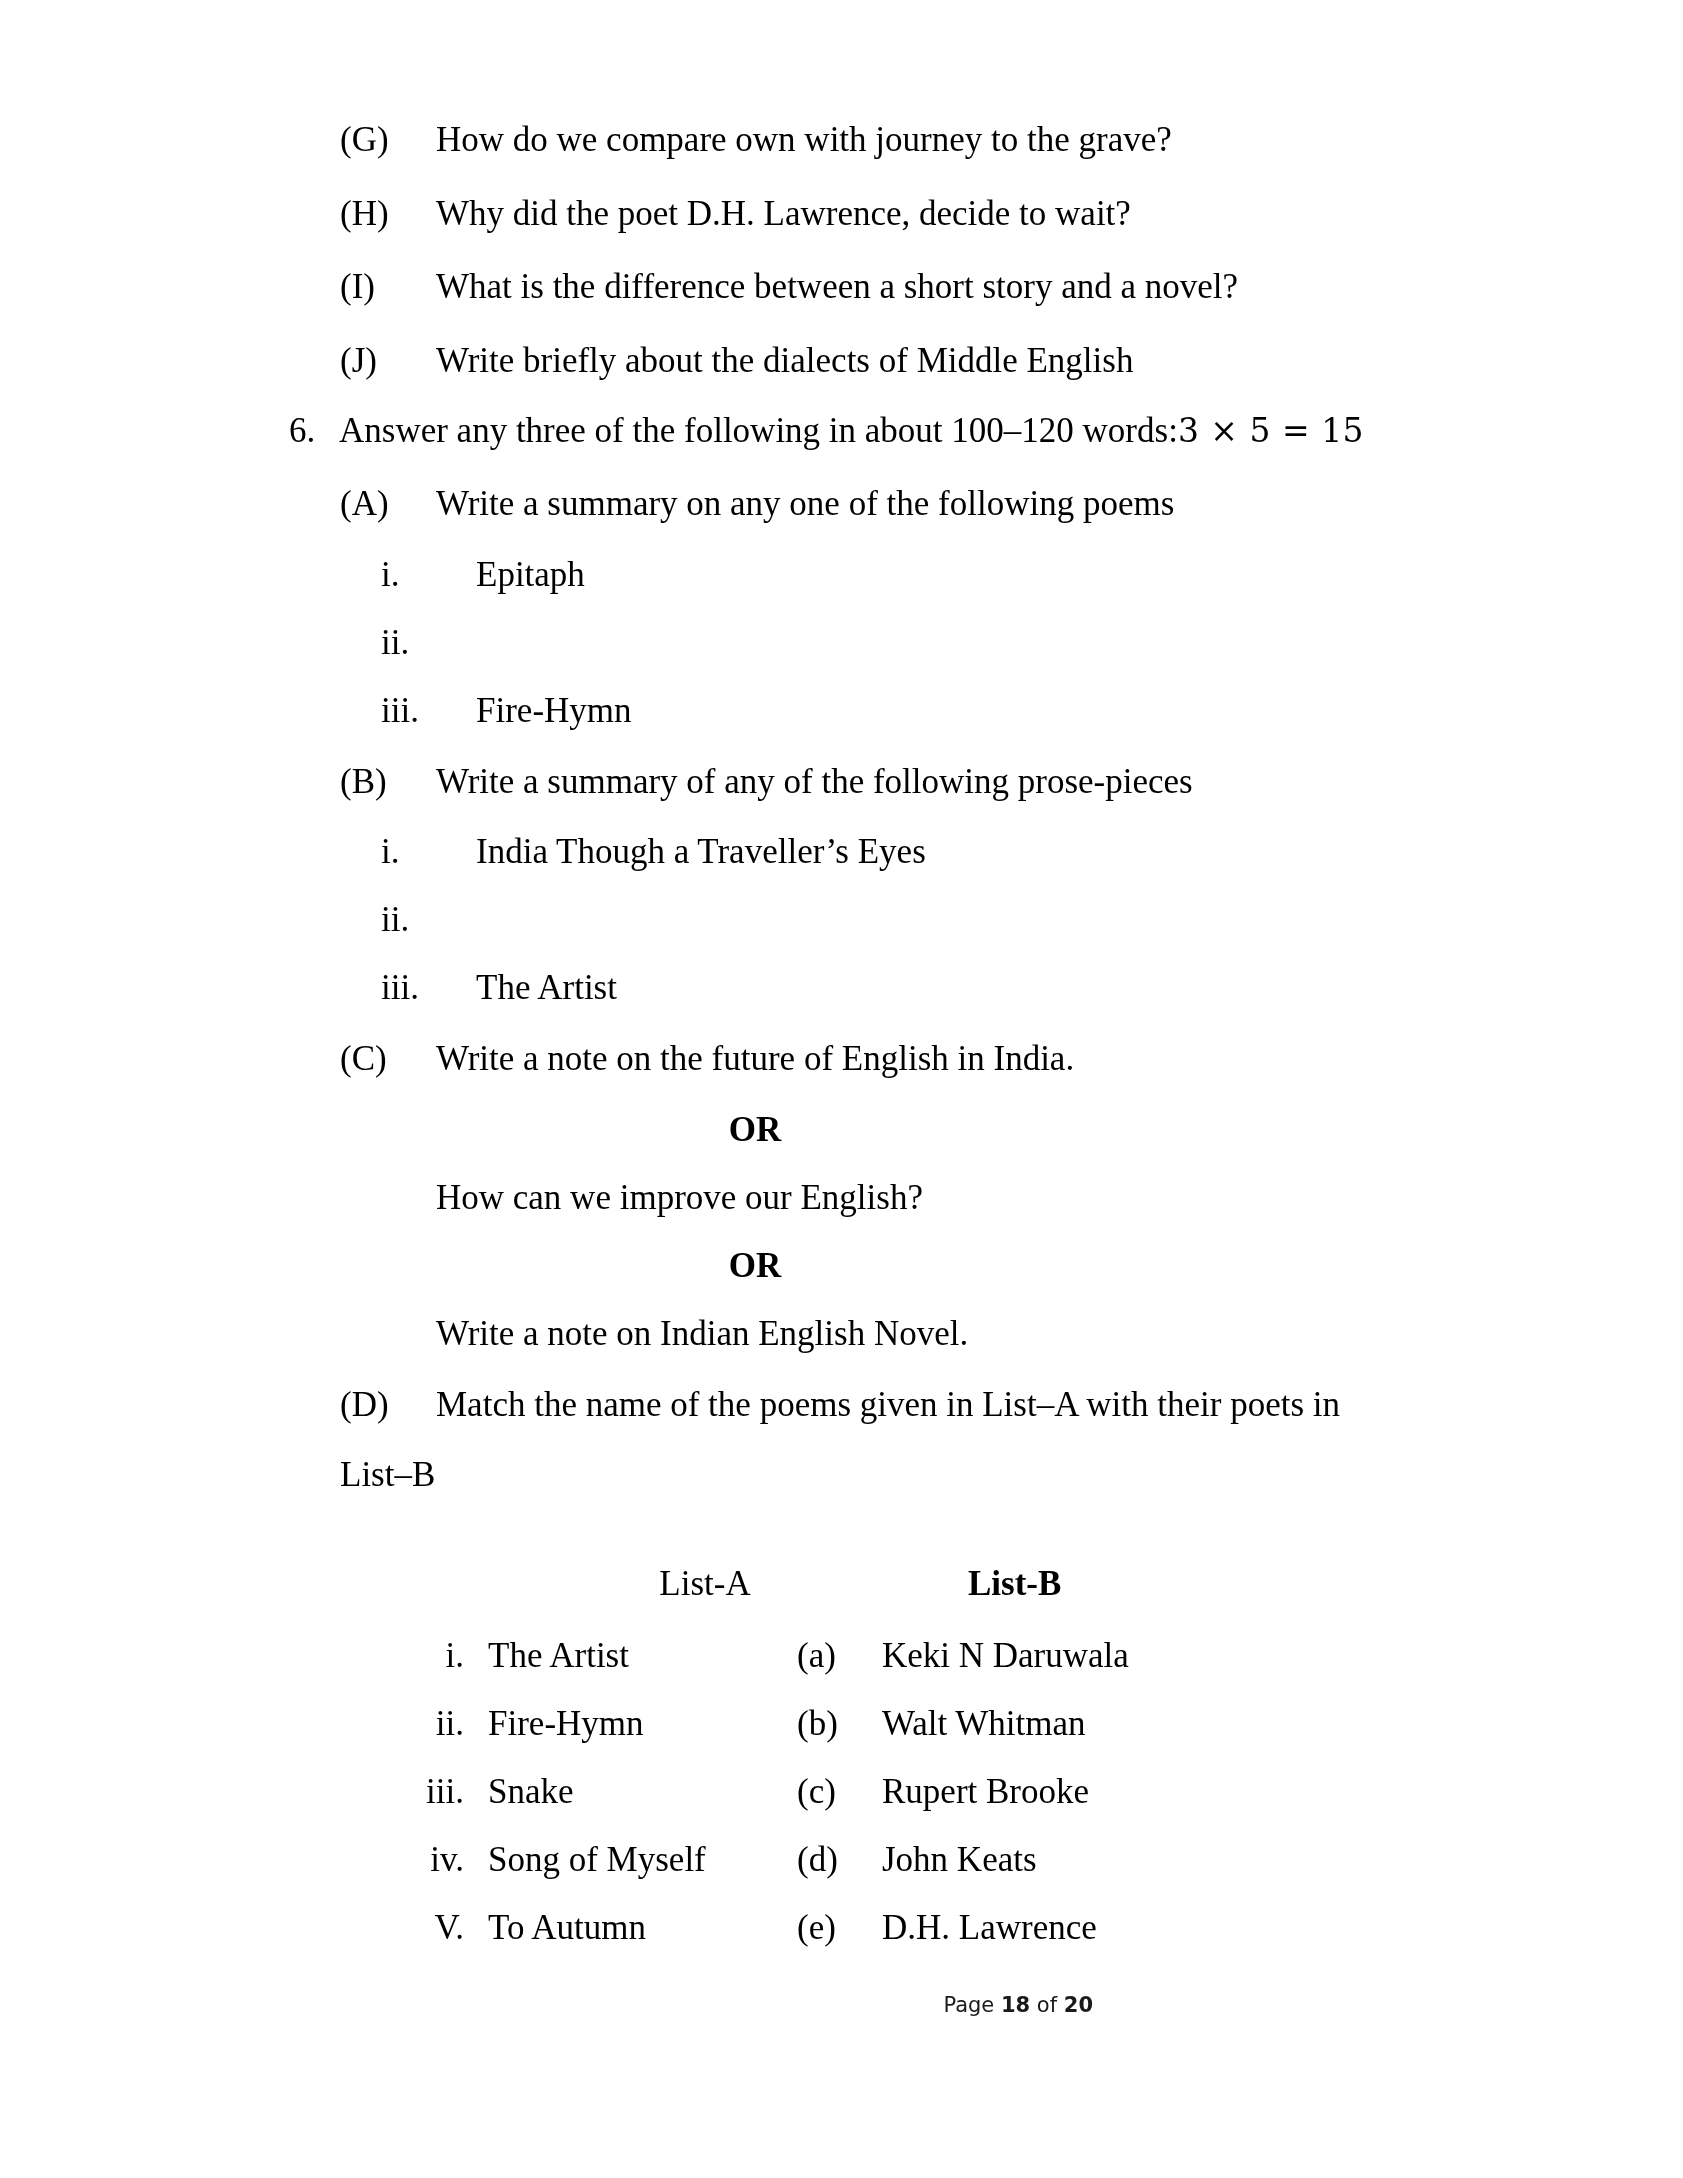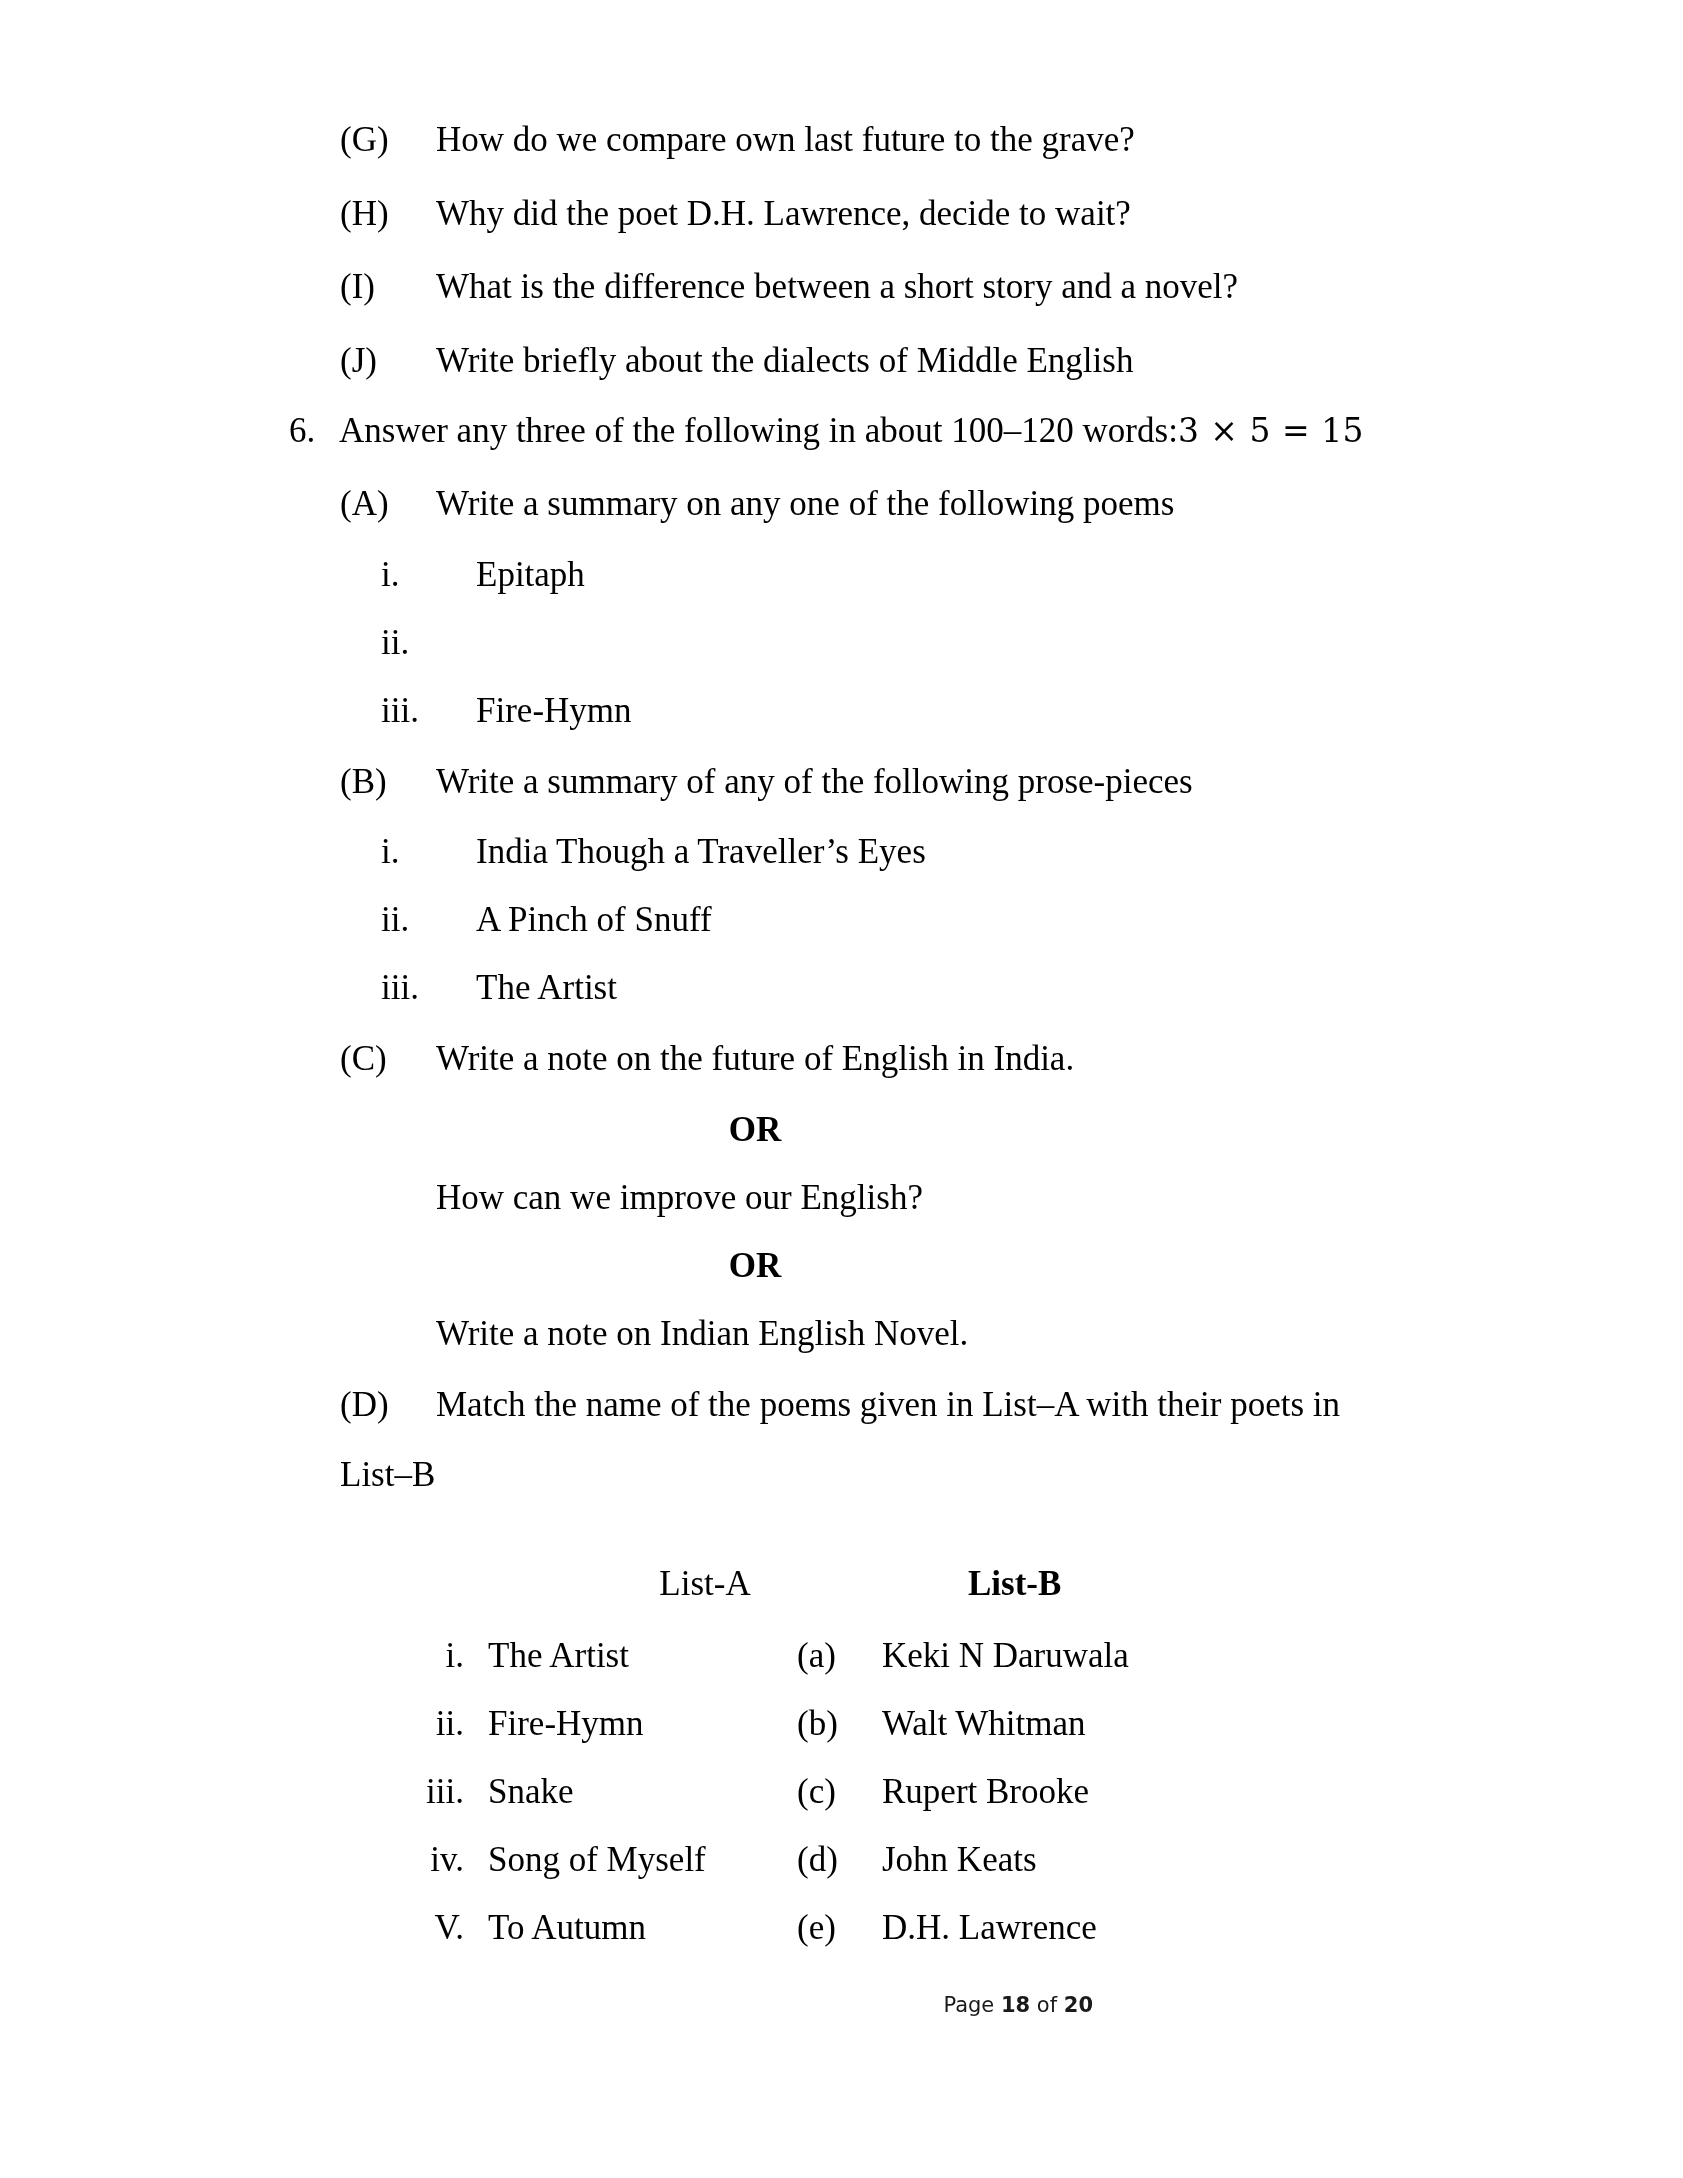--- a/index.html
+++ b/index.html
@@ -181,21 +181,21 @@
 </style>
 </head>
 <body>
 
 <div class="page">
 
   <div class="content">
 
     <div class="lettered">
       <span class="marker">(G)</span>
-      <span class="body">How do we compare own last future to the grave?</span>
+      <span class="body">How do we compare own with journey to the grave?</span>
     </div>
 
     <div class="lettered">
       <span class="marker">(H)</span>
       <span class="body">Why did the poet D.H. Lawrence, decide to wait?</span>
     </div>
 
     <div class="lettered">
       <span class="marker">(I)</span>
       <span class="body">What is the difference between a short story and a novel?</span>
@@ -234,21 +234,20 @@
       <span class="marker">(B)</span>
       <span class="body">Write a summary of any of the following prose-pieces</span>
     </div>
 
     <div class="roman">
       <span class="rmarker">i.</span>
       <span class="rbody">India Though a Traveller’s Eyes</span>
     </div>
     <div class="roman">
       <span class="rmarker">ii.</span>
-      <span class="rbody">A Pinch of Snuff</span>
     </div>
     <div class="roman">
       <span class="rmarker">iii.</span>
       <span class="rbody">The Artist</span>
     </div>
 
     <div class="lettered">
       <span class="marker">(C)</span>
       <span class="body">Write a note on the future of English in India.</span>
     </div>

